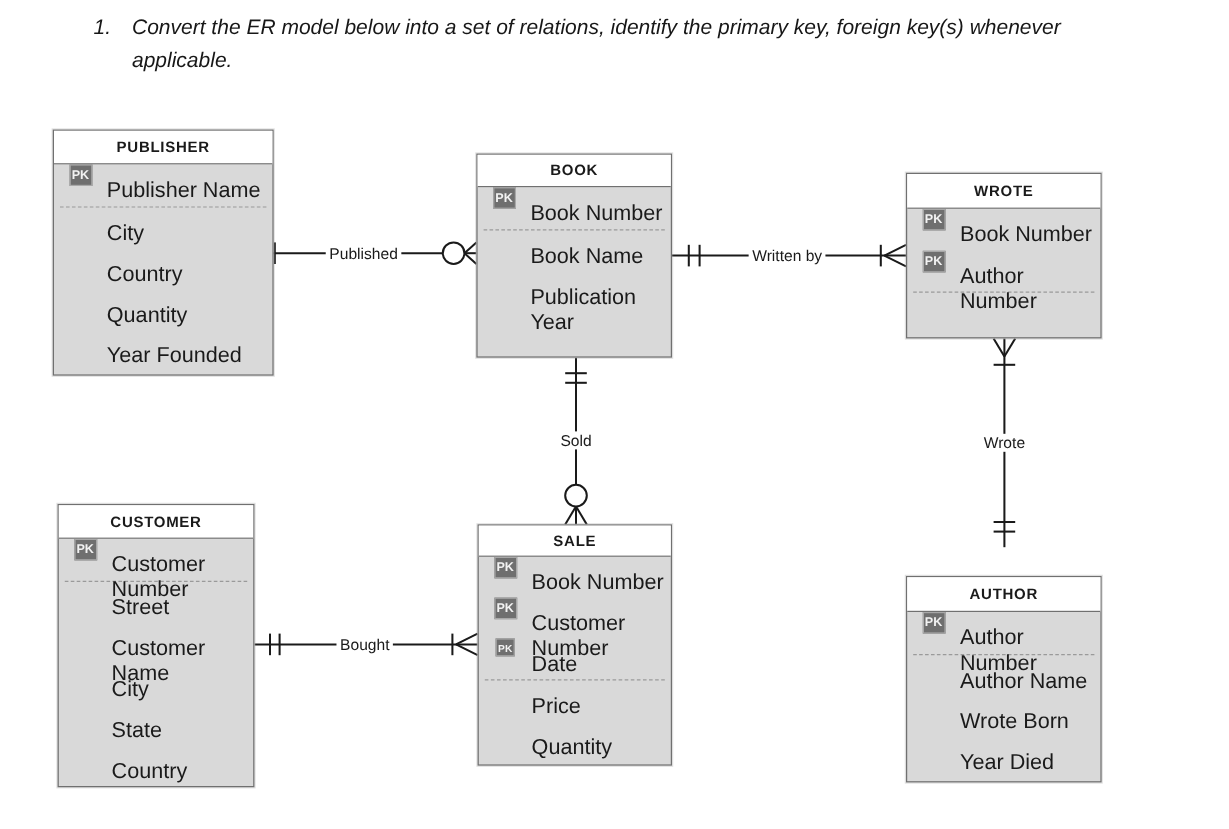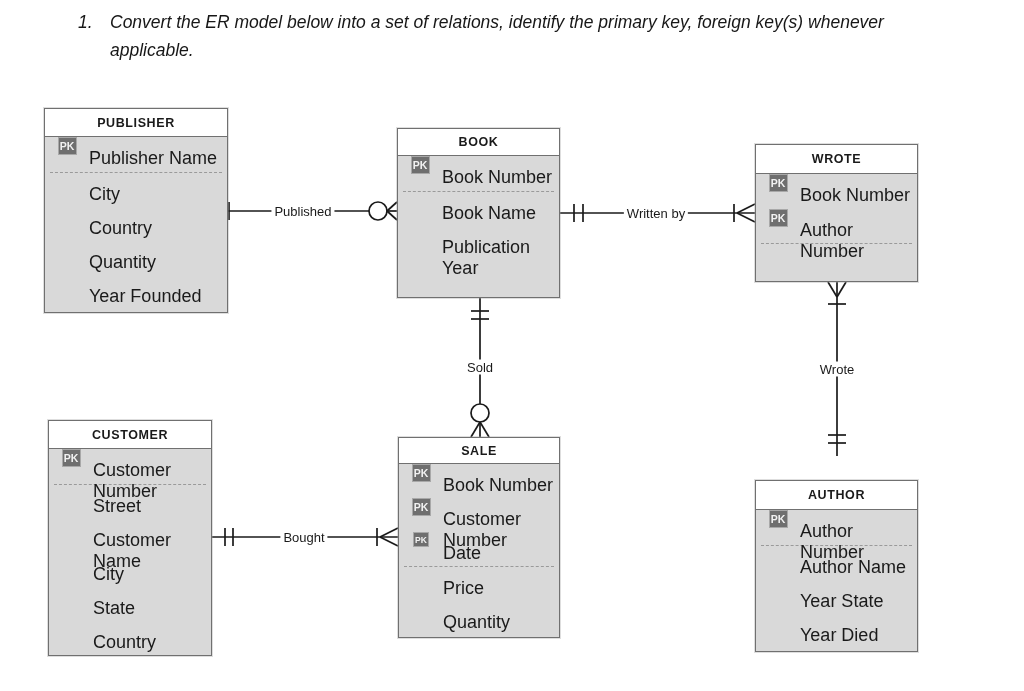--- a/index.html
+++ b/index.html
@@ -268,21 +268,21 @@
           </span>
         <span class="attr-label">Author Number</span>
       </div>
       <div class="attr-sep"></div>
       <div class="attr-row">
         <span class="pk-slot"></span>
           <span class="attr-label">Author Name</span>
       </div>
       <div class="attr-row">
         <span class="pk-slot"></span>
-          <span class="attr-label">Year State</span>
+          <span class="attr-label">Wrote Born</span>
       </div>
       <div class="attr-row">
         <span class="pk-slot"></span>
           <span class="attr-label">Year Died</span>
       </div>
     </div>
   </div>
 
 </div>
 

